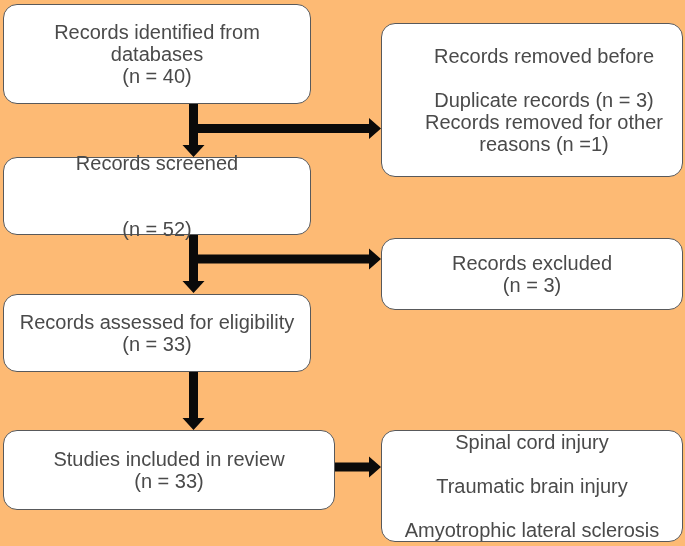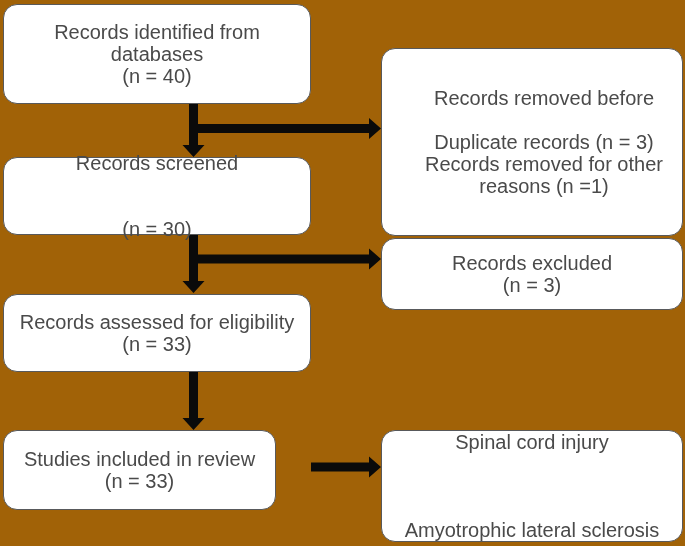--- a/index.html
+++ b/index.html
@@ -4,21 +4,21 @@
 <style>
   html, body {
     margin: 0;
     padding: 0;
     background: #ffffff;
   }
   #canvas {
     position: relative;
     width: 685px;
     height: 546px;
-    background: #a16207;
+    background: #fdba74;
     font-family: "Liberation Sans", sans-serif;
     overflow: hidden;
   }
   .box {
     position: absolute;
     box-sizing: border-box;
     background: #ffffff;
     border: 1.5px solid #58595b;
     border-radius: 14px;
     display: flex;
@@ -40,24 +40,24 @@
     width: 685px;
     height: 546px;
     z-index: 1;
     pointer-events: none;
   }
 
   
   #box-identified { left: 3px;  top: 4px;   width: 308px; height: 100px; }
   #box-screened   { left: 3px;  top: 157px; width: 308px; height: 78px; gap: 44px;  }
   #box-assessed   { left: 3px;  top: 294px; width: 308px; height: 78px; align-items: center;  }
-  #box-included   { left: 3px;  top: 430px; width: 273px; height: 80px;  }
+  #box-included   { left: 3px;  top: 430px; width: 332px; height: 80px;  }
 
   
-  #box-removed    { left: 381px; top: 48px;  width: 302px; height: 188px; padding-left: 24px; }
+  #box-removed    { left: 381px; top: 23px;  width: 302px; height: 154px; padding-left: 24px; }
   #box-excluded   { left: 381px; top: 238px; width: 302px; height: 72px;  }
   #box-conditions { left: 381px; top: 430px; width: 302px; height: 112px; justify-content: space-between; }
 </style>
 </head>
 <body>
 
 <div id="canvas">
 
   <svg id="arrow-layer" viewBox="0 0 685 546" xmlns="http://www.w3.org/2000/svg">
     <path d="M189,103 L198,103 L198,145 L204.5,145 L193.5,157 L182.5,145 L189,145 Z" fill="#0a0a0a"></path>
@@ -80,36 +80,37 @@
     </div>
     <div>
       <div class="line">Duplicate records (n = 3)</div>
       <div class="line">Records removed for other</div>
       <div class="line">reasons (n =1)</div>
     </div>
   </div>
 
   <div class="box" id="box-screened">
     <div class="line">Records screened</div>
-    <div class="line">(n = 30)</div>
+    <div class="line">(n = 52)</div>
   </div>
 
   <div class="box" id="box-excluded">
     <div class="line">Records excluded</div>
     <div class="line">(n = 3)</div>
   </div>
 
   <div class="box" id="box-assessed">
     <div class="line">Records assessed for eligibility</div>
     <div class="line">(n = 33)</div>
   </div>
 
   <div class="box" id="box-included">
     <div class="line">Studies included in review</div>
     <div class="line">(n = 33)</div>
   </div>
 
   <div class="box" id="box-conditions">
     <div class="line">Spinal cord injury</div>
+    <div class="line">Traumatic brain injury</div>
     <div class="line">Amyotrophic lateral sclerosis</div>
   </div>
 
 </div>
 
 </body></html>

